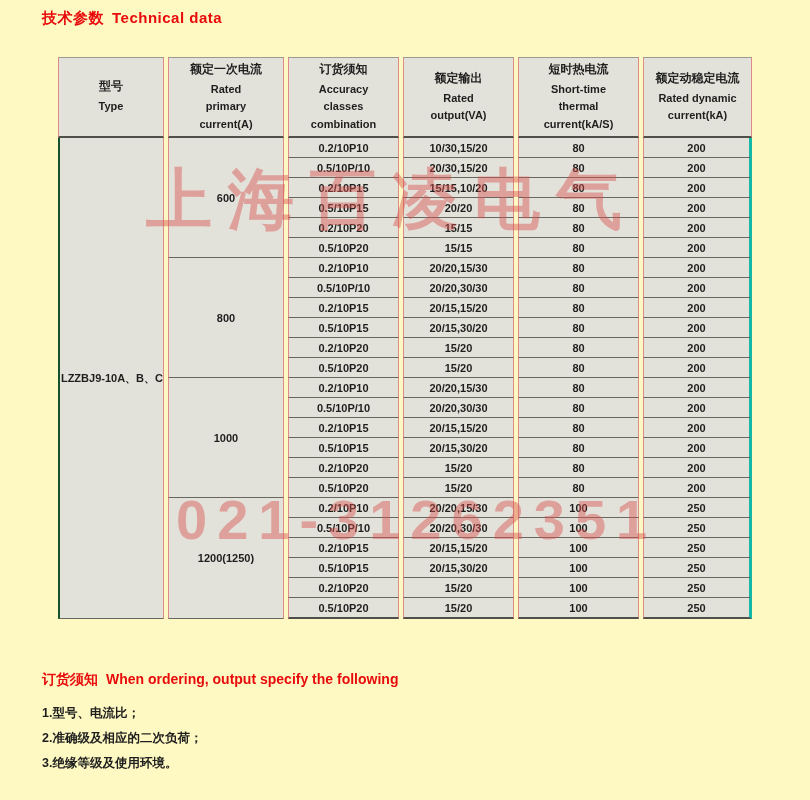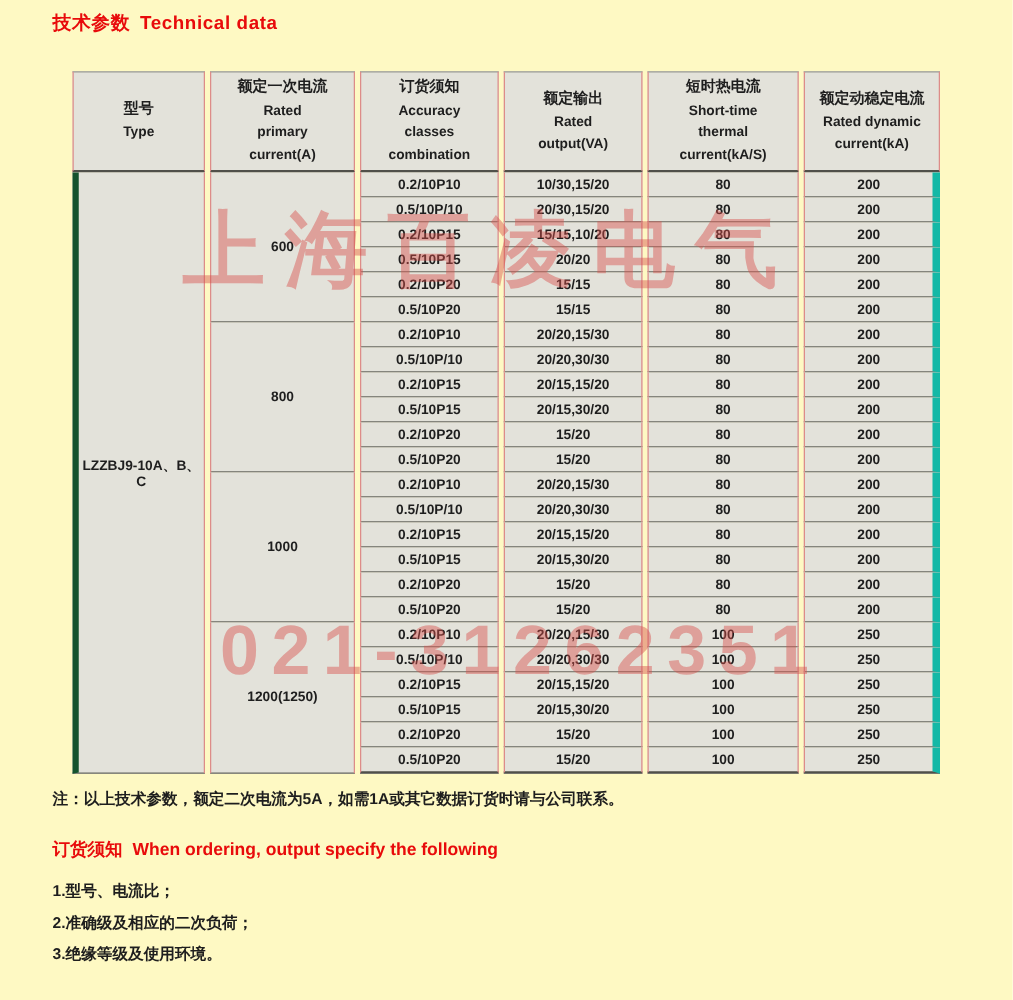--- a/index.html
+++ b/index.html
@@ -9,22 +9,22 @@
   .page-title{position:absolute;left:42px;top:9px;font-size:15px;font-weight:bold;color:#e80b0b;margin:0;letter-spacing:0.5px;}
   .page-title .en{margin-left:8px;}
 
   .table-wrap{position:absolute;left:54px;top:57px;width:702px;}
   table.tech{border-collapse:separate;border-spacing:4px 0;table-layout:fixed;width:702px;}
   th.th, td.cell{background:#e3e2da;border-left:1px solid #dd8c88;border-right:1px solid #dd8c88;vertical-align:middle;text-align:center;color:#1e1e1e;overflow:hidden;}
   th.th{height:78px;border-top:1px solid #9a9a92;border-bottom:2px solid #50504a;padding:0 2px;}
   .hzh{font-size:12px;font-weight:bold;margin-bottom:3px;}
   .hen{font-size:11px;font-weight:bold;white-space:pre-line;line-height:1.55;}
   td.cell{height:19px;border-bottom:1px solid #67675f;font-size:11px;font-weight:bold;padding:0;}
-  td.model-cell{border-left:5px solid #14532d;}
-  td.col-last{border-right:6px solid #14b8a6;}
+  td.model-cell{border-left:2px solid #14532d;text-align:right;}
+  td.col-last{border-right:3px solid #14b8a6;}
   tbody tr:last-child td{border-bottom:2px solid #50504a;}
 
   .watermark{position:absolute;left:0;top:0;width:100%;height:100%;pointer-events:none;}
   .wm{position:absolute;font-weight:bold;color:rgba(214,80,75,0.45);white-space:nowrap;}
   .wm1{top:98px;left:92px;font-size:66px;letter-spacing:16px;}
   .wm2{top:430px;left:98px;font-size:56px;letter-spacing:10px;margin-left:24px;}
   .wm3{top:494px;left:172px;font-size:48px;letter-spacing:14px;}
 
   .note{position:absolute;left:42px;top:631px;font-size:12.5px;font-weight:bold;color:#1e1e1e;margin:0;}
   .ordering-title{position:absolute;left:42px;top:671px;font-size:14px;font-weight:bold;color:#e80b0b;margin:0;}
@@ -235,21 +235,20 @@
             <td class="cell col-last">250</td>
           </tr>
         </tbody>
     </table>
     <div class="watermark">
       <div class="wm wm1">上海百凌电气</div>
       <div class="wm wm2">021-31262351</div>
     </div>
   </div>
 
-  <p class="note">注：以上技术参数，额定二次电流为5A，如需1A或其它数据订货时请与公司联系。</p>
 
   <h2 class="ordering-title"><span class="zh">订货须知</span><span class="en">When ordering, output specify the following</span></h2>
 
   <div class="ordering-list" id="ordering-list">
       <div>1.型号、电流比；</div>
       <div>2.准确级及相应的二次负荷；</div>
       <div>3.绝缘等级及使用环境。</div>
     </div>
 
 </div>

